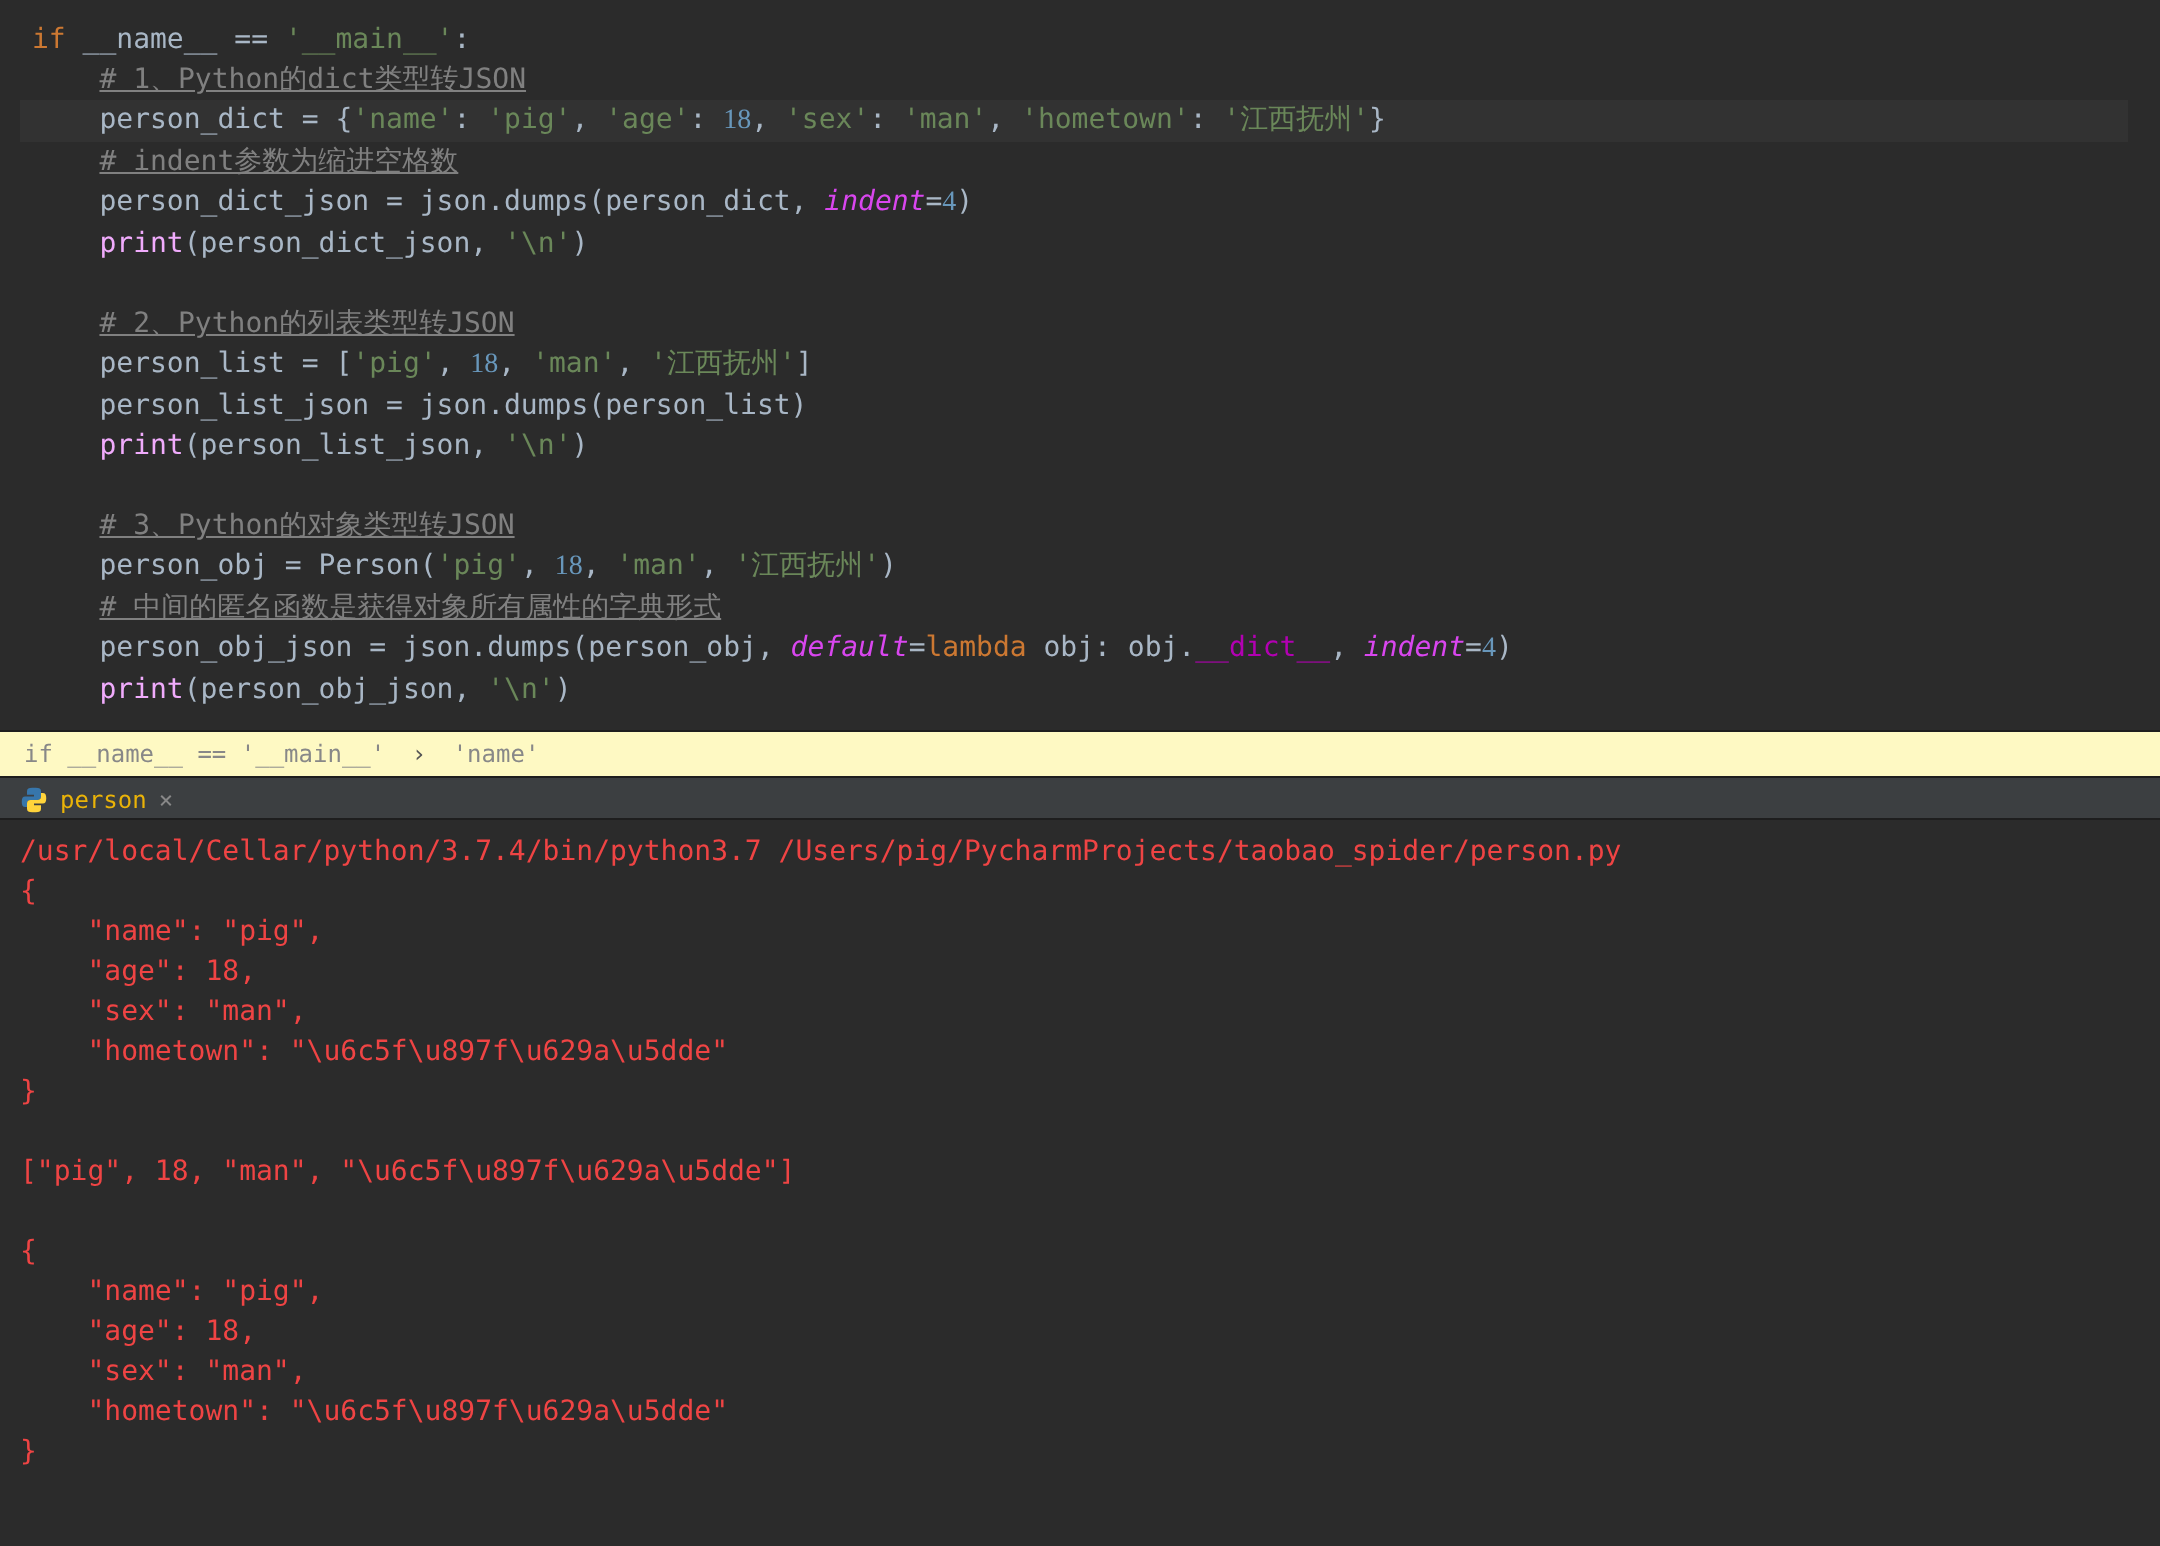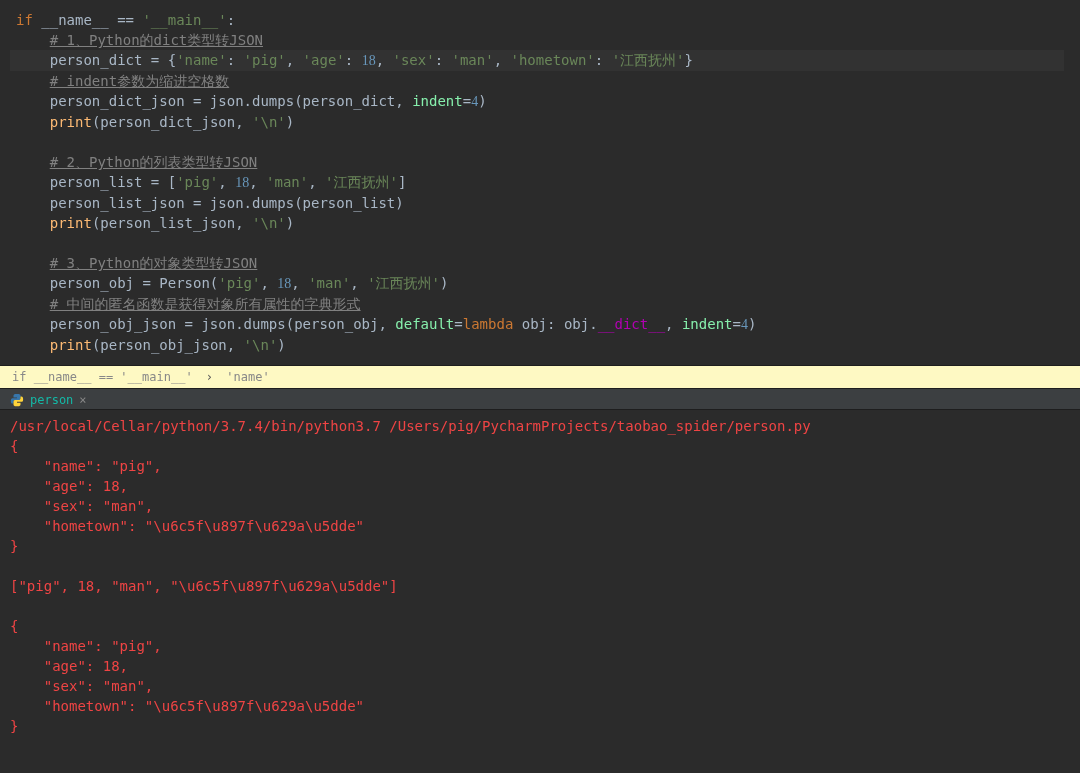--- a/index.html
+++ b/index.html
@@ -16,43 +16,43 @@
     padding: 10px 16px 10px 10px;
     line-height: 20px;
     white-space: pre;
   }
   .line { padding: 0 6px; }
   .line.hl { background: #323232; }
   .kw { color: #cc7832; }
   .str { color: #6a8759; }
   .num { color: #6897bb; font-family: Liberation Serif, serif; }
   .cmt { color: #808080; text-decoration: underline; }
-  .builtin { color: #fdba74; }
-  .param { color: #86efac; }
+  .builtin { color: #f0abfc; }
+  .param { color: #d946ef; font-style: italic; }
   .special { color: #b200b2; }
   .id { color: #a9b7c6; }
   .breadcrumb {
     background: #fef9c3;
     border-top: 1px solid #1e1e1e;
     border-bottom: 1px solid #1e1e1e;
     padding: 4px 12px;
     font-size: 12px;
     color: #888;
   }
   .breadcrumb .sep { color: #555; margin: 0 6px; }
   .run-tab {
     background: #3c3f41;
     padding: 4px 10px 2px;
     font-size: 12px;
     display: flex;
     align-items: center;
     gap: 6px;
     border-bottom: 1px solid #1e1e1e;
   }
-  .run-tab .tabname { color: #14b8a6; }
+  .run-tab .tabname { color: #eab308; }
   .run-tab .pyicon {
     width: 14px; height: 14px;
     display: inline-block;
     position: relative;
   }
   .run-tab .close { color: #888; font-size: 12px; }
   .console {
     background: #2b2b2b;
     padding: 6px 10px;
     line-height: 20px;

